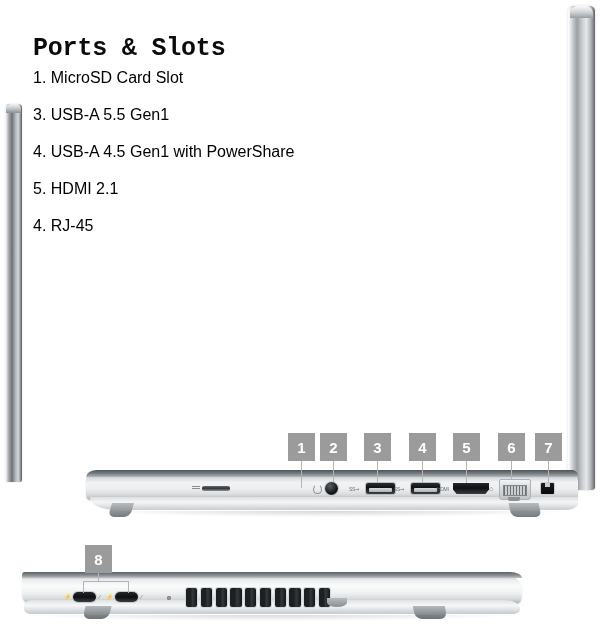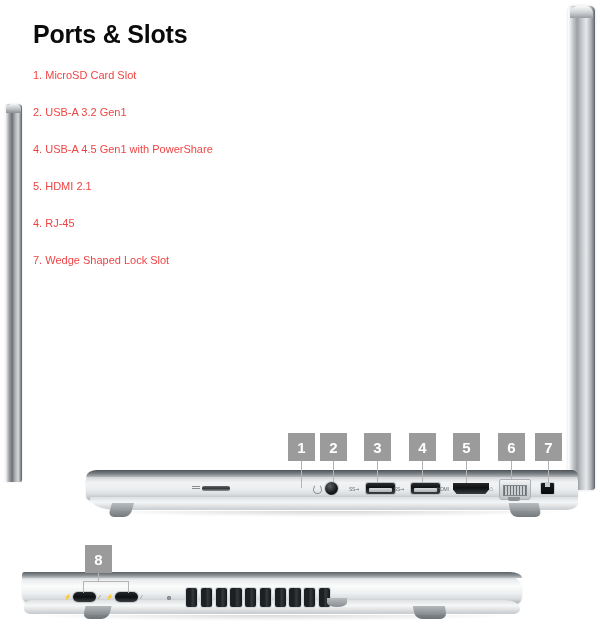--- a/index.html
+++ b/index.html
@@ -15,38 +15,39 @@
     font-family: "Liberation Sans", sans-serif;
     -webkit-font-smoothing: antialiased;
   }
 
   #page { position: absolute; inset: 0; }
 
   
   .page-title {
     position: absolute;
     left: 33px;
-    top: 20px;
+    top: 34px;
     font-size: 25px;
     font-weight: bold;
     color: #0b0b0b;
     letter-spacing: -0.2px;
     white-space: nowrap;
+    font-family: Liberation Mono, monospace;
   }
 
   
   .port-list {
     position: absolute;
     left: 33px;
     top: 70px;
     width: 540px;
   }
   .port-list-item {
-    font-size: 11px;
-    color: #ef4444;
+    font-size: 16px;
+    color: #000000;
     line-height: 1;
     height: 37px;
     white-space: nowrap;
   }
 
   
   .lid {
     position: absolute;
     border-radius: 3px;
   }
@@ -367,25 +368,24 @@
 </style>
 </head>
 <body>
 
 <div id="page">
 
   <div class="page-title">Ports &amp; Slots</div>
 
   <div class="port-list">
     <div class="port-list-item">1. MicroSD Card Slot</div>
-    <div class="port-list-item">2. USB-A 3.2 Gen1</div>
+    <div class="port-list-item">3. USB-A 5.5 Gen1</div>
     <div class="port-list-item">4. USB-A 4.5 Gen1 with PowerShare</div>
     <div class="port-list-item">5. HDMI 2.1</div>
     <div class="port-list-item">4. RJ-45</div>
-    <div class="port-list-item">7. Wedge Shaped Lock Slot</div>
   </div>
 
   <div class="lid lid-left"></div>
   <div class="lid lid-right"></div>
 
   <div class="base-side">
     <div class="body"></div>
     <div class="lowerlip"></div>
     <div class="foot-a"></div>
     <div class="foot-b"></div>

